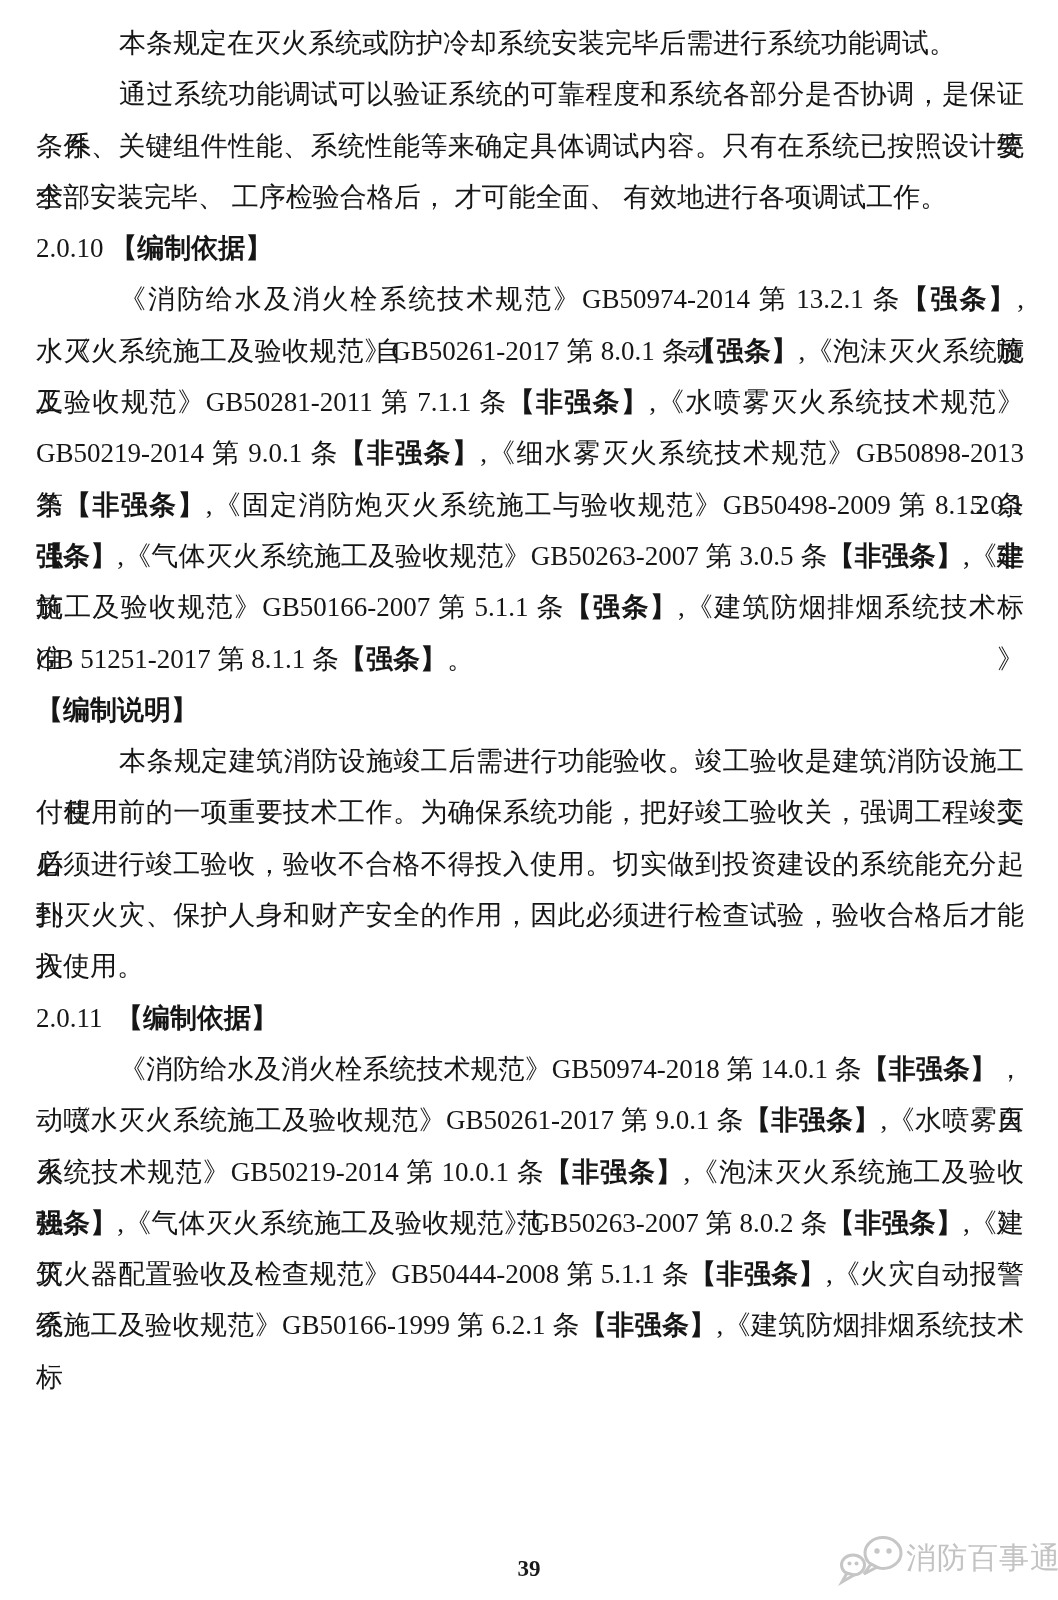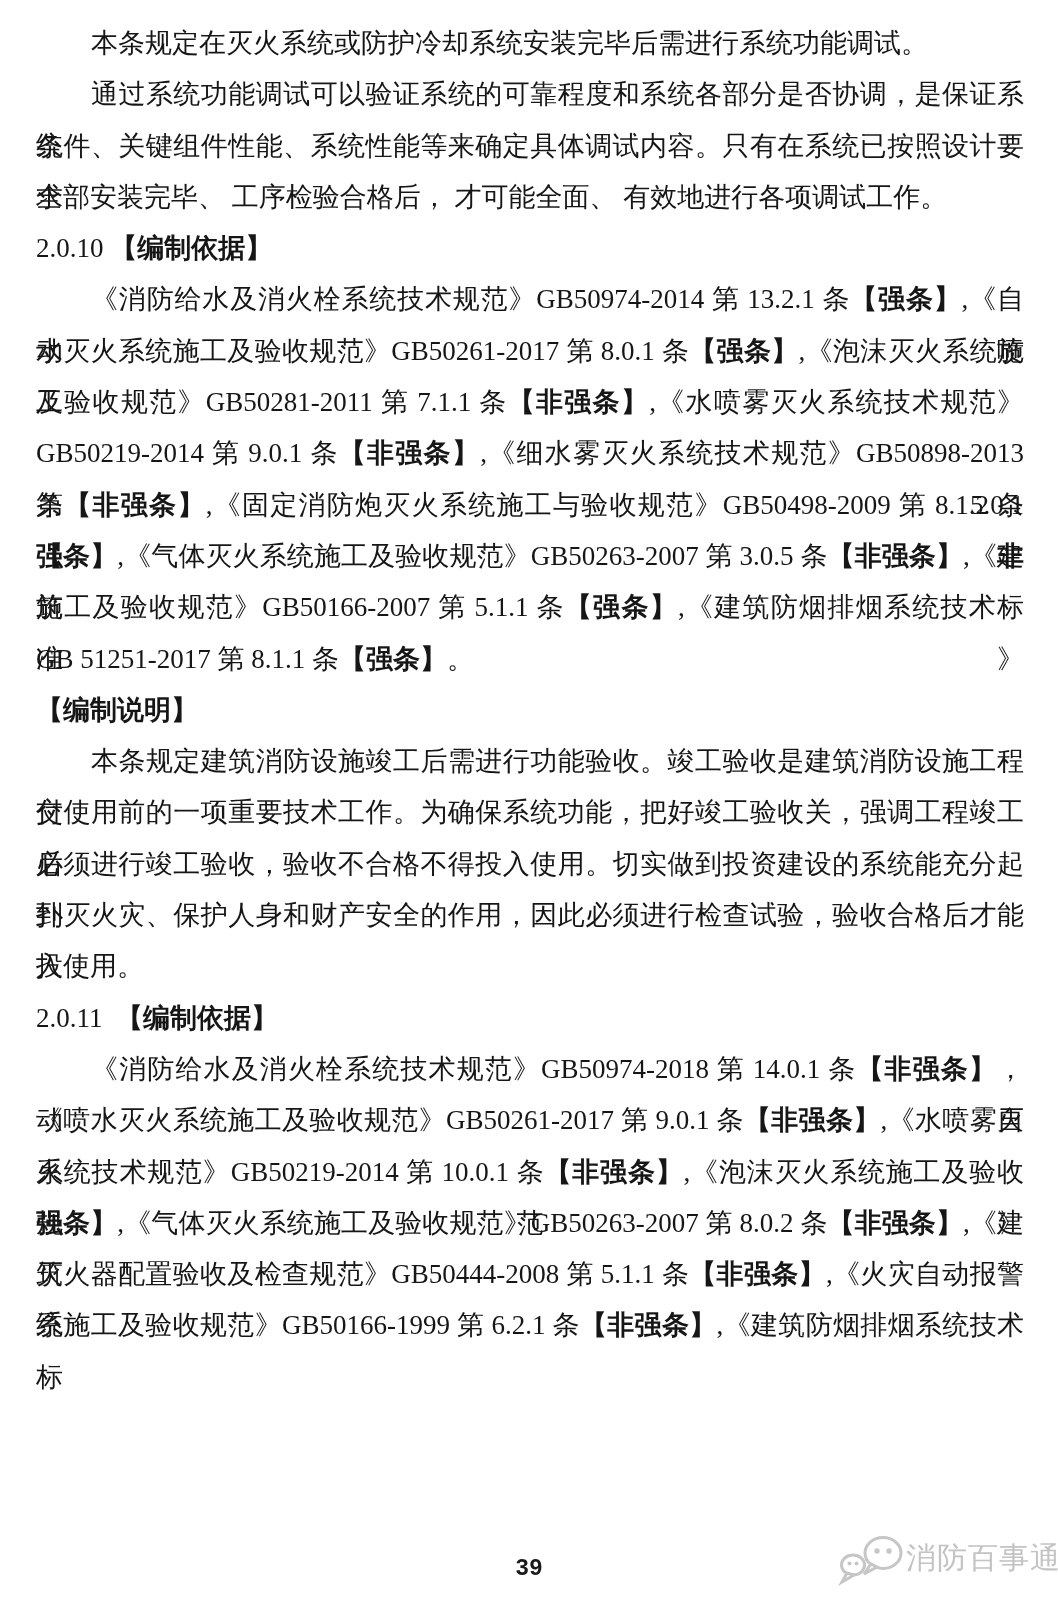--- a/index.html
+++ b/index.html
@@ -29,35 +29,35 @@
     line-height: 51.3px;
     white-space: pre-wrap;
     text-align: left;
   }
   .line.just {
     text-align: justify;
     text-align-last: justify;
   }
   .line.ind {
     text-indent: 55px;
+    margin-left: 28px;
   }
   .line .b {
     font-weight: bold;
   }
   .page-number {
     position: absolute;
     left: 0;
     right: 0;
     top: 1556px;
     text-align: center;
     font-size: 23px;
     font-weight: bold;
     z-index: 2;
     color: #1a1a1a;
-    font-family: Liberation Mono, monospace;
   }
   .watermark-text {
     position: absolute;
     left: 906px;
     top: 1538px;
     font-size: 30px;
     letter-spacing: 1px;
     color: #c3c3c3;
     z-index: 0;
     white-space: nowrap;

